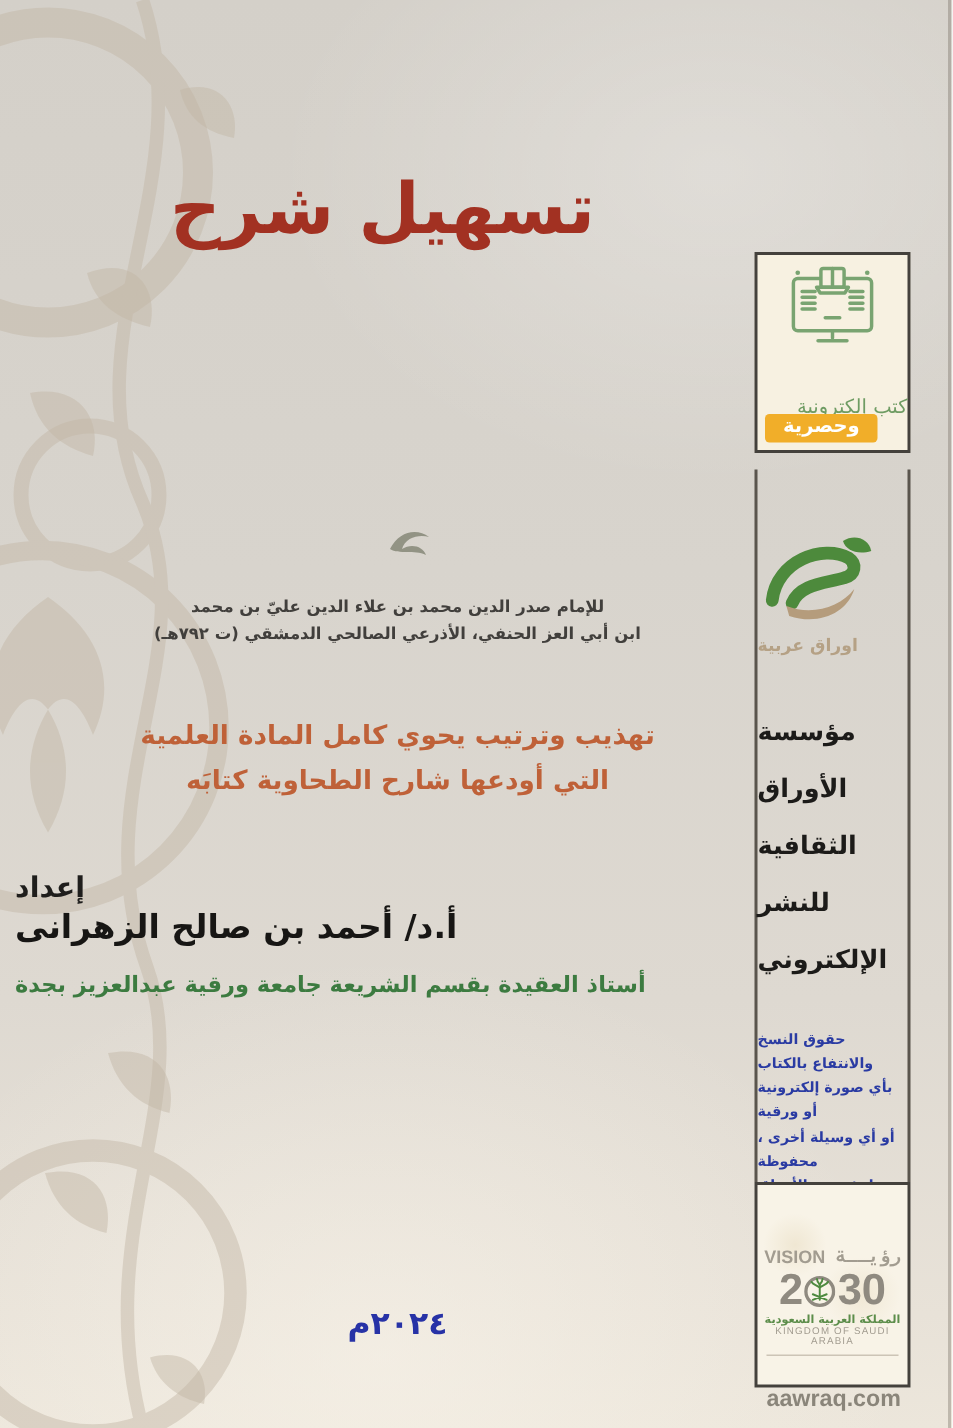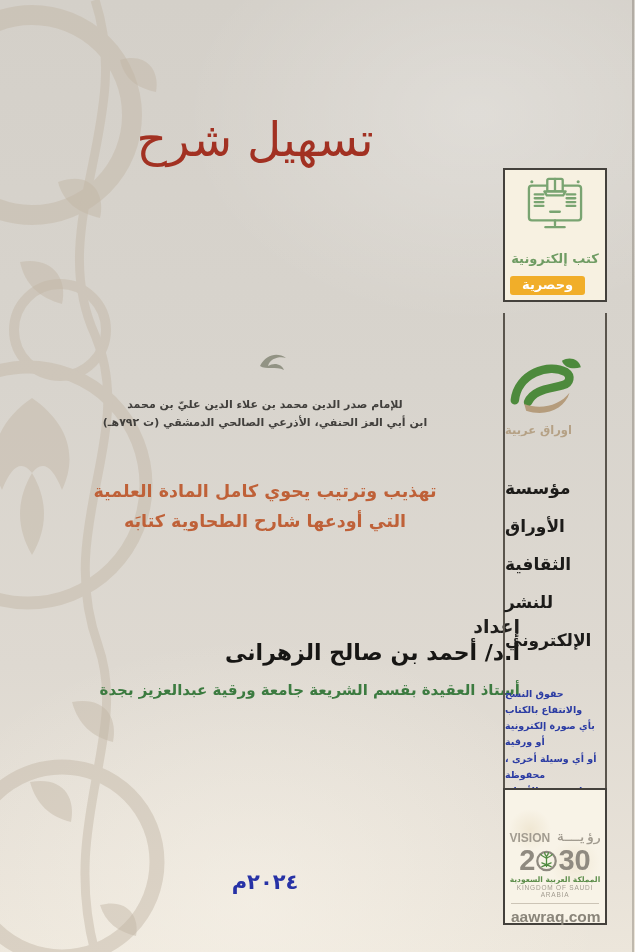--- a/index.html
+++ b/index.html
@@ -16,56 +16,56 @@
   }
   .cover::after{
     content:"";position:absolute;top:0;right:1px;width:2px;height:100%;
     background:rgba(110,100,90,.35);
   }
   
   .arabesque{position:absolute;left:0;top:0;pointer-events:none;}
   
   .series-title{
     position:absolute;top:112px;left:0;width:510px;text-align:center;
-    direction:rtl;font-size:47px;font-weight:normal;color:#a23122;
+    direction:rtl;font-size:47px;font-weight:bold;color:#a23122;
   }
   .main-title{
     position:absolute;top:228px;left:15px;width:520px;text-align:center;
     direction:rtl;font-size:56px;font-weight:bold;color:#20566c;
     text-shadow:0 1px 0 rgba(138,111,82,.25);
   }
   .flourish{position:absolute;top:350px;left:258px;opacity:.8;}
   .author-block{
     position:absolute;top:396px;left:10px;width:510px;text-align:center;
     direction:rtl;font-size:11px;font-weight:bold;color:#413f3c;line-height:1.62;
   }
   .description-block{
     position:absolute;top:476px;left:10px;width:510px;text-align:center;
     direction:rtl;font-size:17.5px;font-weight:bold;color:#bf6138;line-height:1.72;
   }
   .prep-block{
-    position:absolute;top:615px;left:10px;width:510px;text-align:right;direction:rtl;
+    position:absolute;top:581px;left:10px;width:510px;text-align:left;direction:rtl;
   }
   .prep-label{font-size:19px;font-weight:bold;color:#1f1e1c;}
   .prep-name{font-size:22px;font-weight:bold;color:#171614;margin-top:3px;}
   .prep-title{font-size:15px;font-weight:bold;color:#3c7b40;margin-top:16px;}
   .date-block{
     position:absolute;top:866px;left:10px;width:510px;text-align:center;
     direction:rtl;font-size:21px;font-weight:bold;color:#2732a6;line-height:1.55;
   }
   
   .sidebar{position:absolute;left:503px;top:168px;width:104px;height:757px;}
   .ebox{
     position:absolute;top:0;left:0;right:0;height:134px;
     background:#f7f1e1;border:2px solid #44413c;
   }
   .ebox .monitor-icon{position:absolute;top:7px;left:50%;transform:translateX(-50%);}
   .ebooks-line1{
-    position:absolute;bottom:34px;left:0;right:0;text-align:center;
-    direction:rtl;font-size:13px;font-weight:bold;color:#6f9c63;
+    position:absolute;bottom:21px;left:0;right:0;
+    direction:rtl;font-size:13px;font-weight:normal;color:#6f9c63;
   }
   .ebooks-chip{
     position:absolute;bottom:5px;left:5px;
     background:#f1ae29;color:#ffffff;border-radius:3px;
     direction:rtl;font-size:13px;font-weight:bold;padding:1px 12px 3px 12px;
   }
   .midframe{
     position:absolute;top:134px;bottom:137px;left:0;right:0;
     border-left:2px solid #5a554d;border-right:2px solid #5a554d;
     text-align:left;
@@ -92,21 +92,21 @@
     font-family:"Liberation Sans","DejaVu Sans",sans-serif;}
   .vrow1 .v-ar{font-family:Liberation Mono, monospace;font-size:12px;}
   .vrow2{display:flex;justify-content:center;align-items:center;gap:1px;
     font-size:29px;font-weight:bold;color:#8f8a80;line-height:1;margin-top:1px;
     font-family:"Liberation Sans","DejaVu Sans",sans-serif;}
   .vrow3{color:#5c8d4a;font-size:7.5px;font-weight:bold;direction:rtl;margin-top:0;}
   .vrow4{color:#a29c90;font-size:6.5px;letter-spacing:.8px;
     font-family:"Liberation Sans","DejaVu Sans",sans-serif;}
   .vsite{
     margin:5px auto 0 auto;width:88px;border-top:1px solid rgba(150,140,122,.45);
-    padding-top:4px;color:#8a857a;font-size:15.5px;font-weight:bold;
+    padding-top:20px;color:#8a857a;font-size:15.5px;font-weight:bold;
     font-family:"Liberation Sans","DejaVu Sans",sans-serif;
   }
 </style>
 </head>
 <body>
 
 <div class="cover">
 
   <svg class="arabesque" width="170" height="952" viewBox="0 0 170 952">
     <g stroke="#c2b6a5" fill="none" opacity="0.45">

